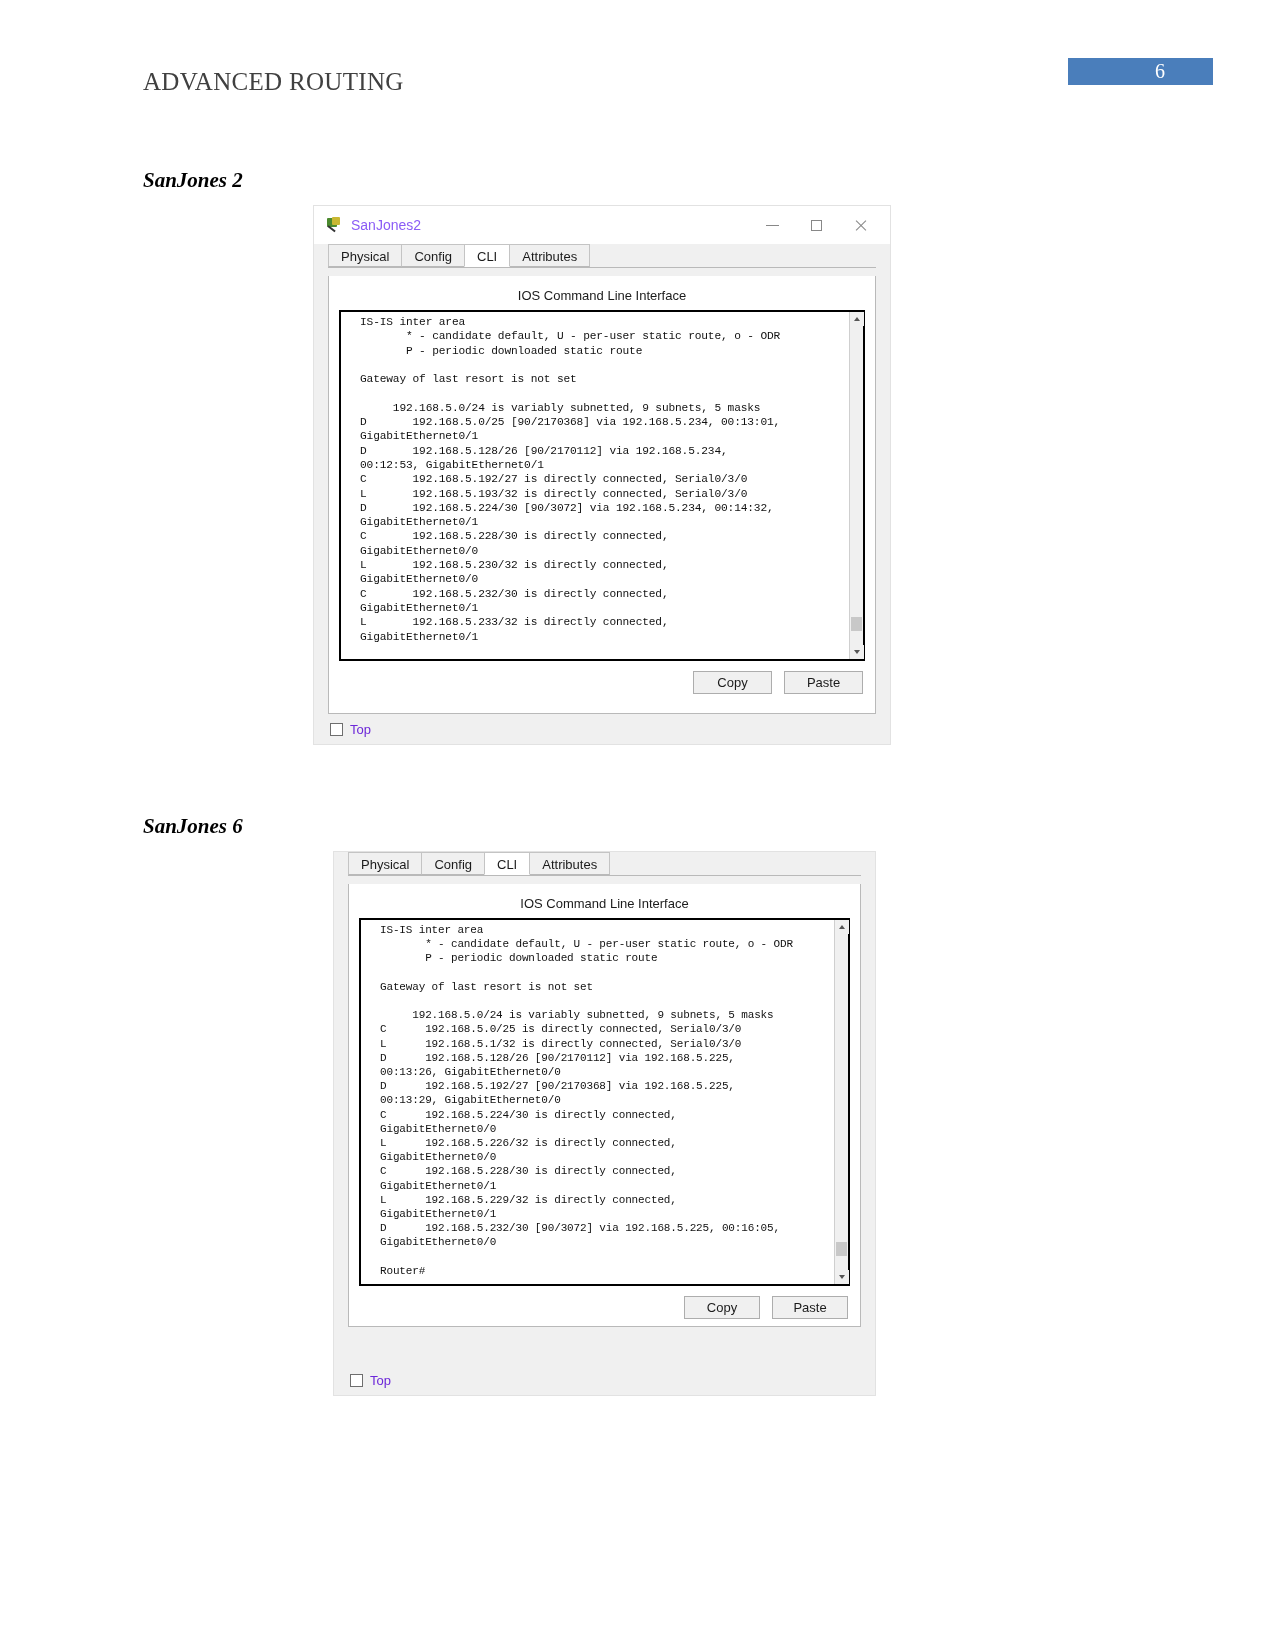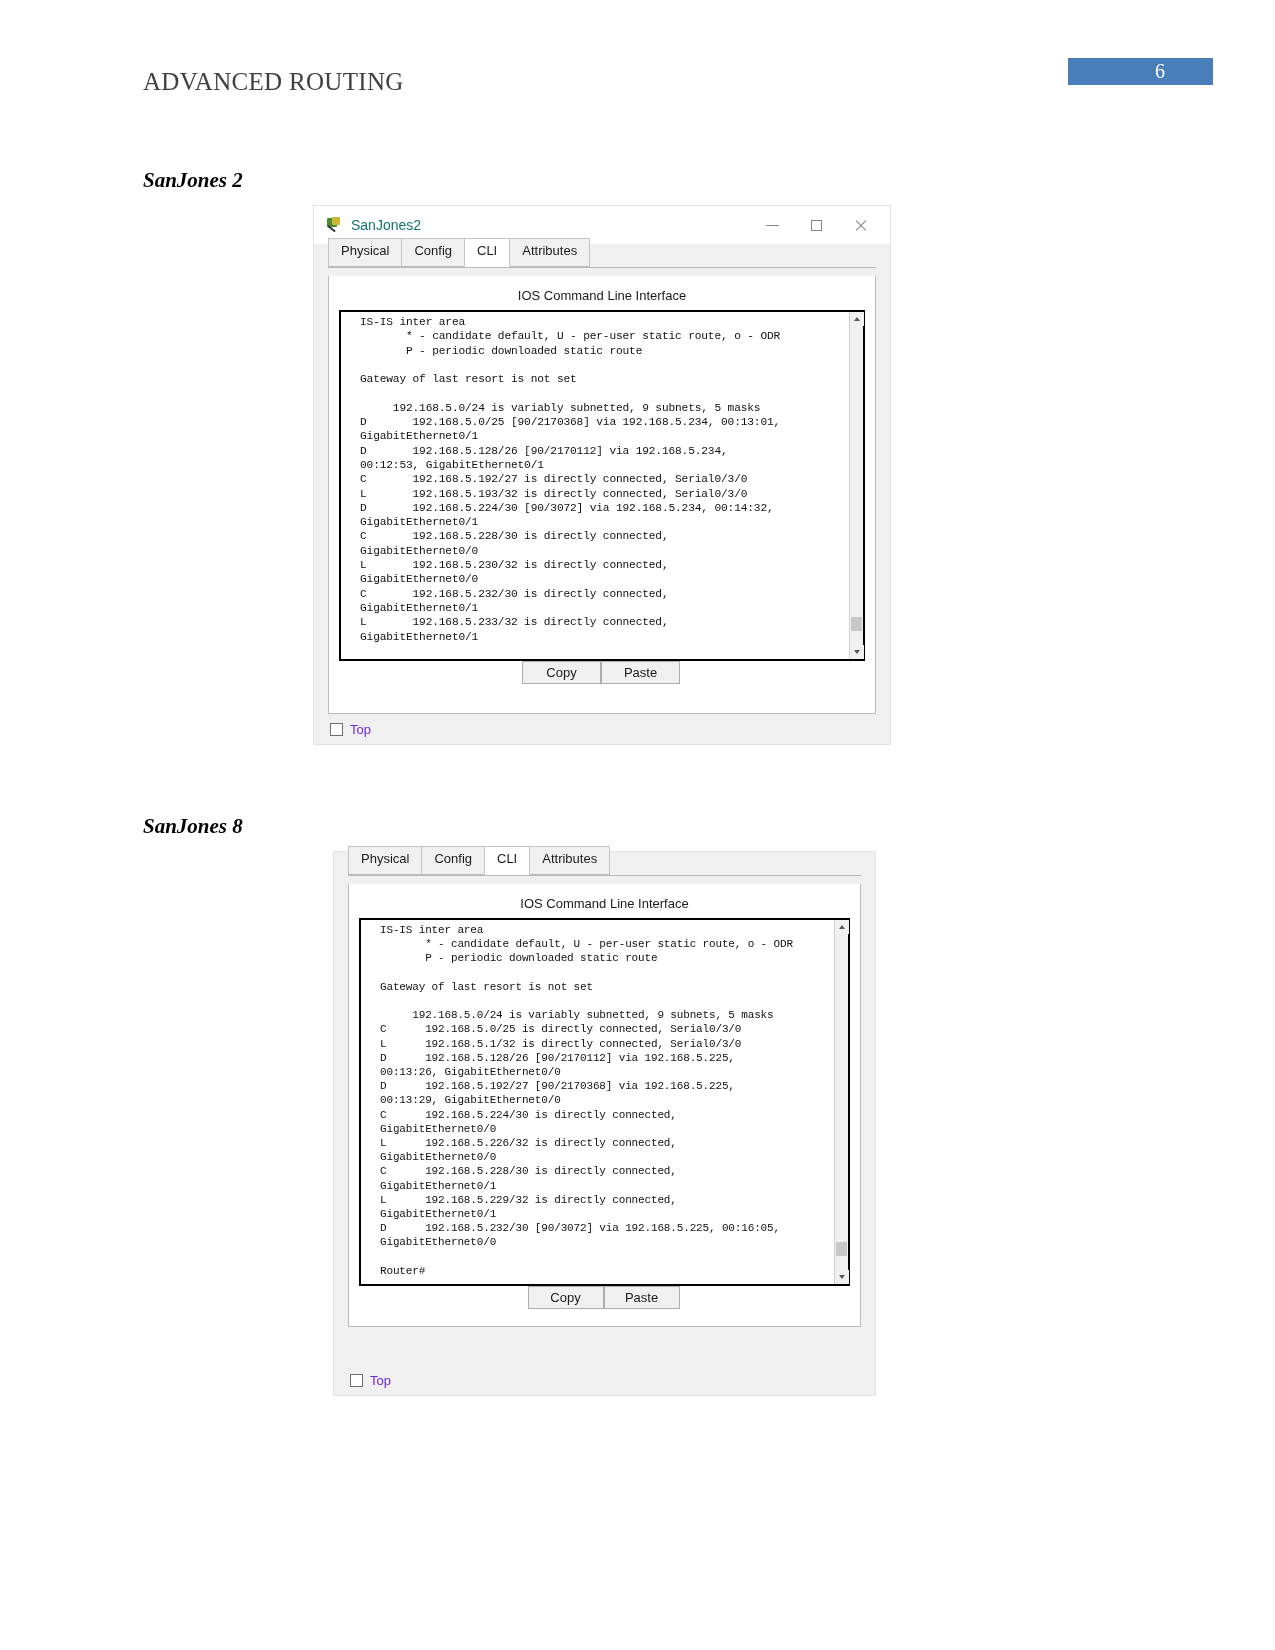--- a/index.html
+++ b/index.html
@@ -70,21 +70,21 @@
     position: relative;
     flex: 0 0 auto;
     margin-right: 9px;
   }
   .app-icon .sq1 { position:absolute; left:1px; top:1px; width:10px; height:9px; background:#4b8a2e; border-radius:1px; }
   .app-icon .sq2 { position:absolute; left:6px; top:0px; width:8px; height:8px; background:#c9b832; border-radius:1px; }
   .app-icon .stick { position:absolute; left:2px; top:8px; width:9px; height:2px; background:#333; transform: rotate(38deg); transform-origin: left center;}
   .win-title {
     font-family: "Liberation Sans", sans-serif;
     font-size: 14px;
-    color: #0f766e;
+    color: #8b5cf6;
   }
   .win-btns {
     position: absolute;
     right: 8px; top: 0;
     height: 38px;
     display: flex;
     align-items: center;
   }
   .win-btn {
     width: 44px; height: 30px;
@@ -110,21 +110,21 @@
     margin-right: 14px;
     display: flex;
     align-items: flex-end;
     border-bottom: 1px solid #b9b9b9;
   }
   .tab {
     font-family: "Liberation Sans", sans-serif;
     font-size: 13px;
     color: #1b1b1b;
     padding: 3px 12px 3px 12px;
-    height: 29px;
+    height: 23px;
     line-height: 17px;
     background: #f0f0f0;
     border: 1px solid #c4c4c4;
     border-bottom: 1px solid #b9b9b9;
     margin-right: -1px;
   }
   .tab.active {
     background: #ffffff;
     border-bottom: 1px solid #ffffff;
     position: relative;
@@ -188,21 +188,23 @@
   .caret.up { border-bottom:4px solid #555; }
   .caret.down { border-top:4px solid #555; }
   .vscroll .thumb {
     position: absolute; left: 1px; width: 11px; height: 14px;
     background: #c8c8c8;
     bottom: 28px;
   }
 
   .cli-actions {
     display: flex;
-    justify-content: center;
+    justify-content: flex-end;
+    gap: 12px;
+    padding-top: 10px;
     padding-right: 2px;
   }
   .btn {
     font-family: "Liberation Sans", sans-serif;
     font-size: 13px;
     color: #1b1b1b;
     background: #f0f0f0;
     border: 1px solid #adadad;
     width: 79px;
     height: 23px;
@@ -314,21 +316,21 @@
       <div class="btn">Paste</div>
     </div>
   </div>
 
   <div class="bottom-bar">
     <span class="checkbox"></span>
     <span class="checkbox-label">Top</span>
   </div>
 </div>
 
-<div class="section-label" id="label-sanjones3">SanJones 8</div>
+<div class="section-label" id="label-sanjones3">SanJones 6</div>
 
 <div class="pt-window" id="win-sanjones3">
 
 
   <div class="tabstrip">
     <div class="tab">Physical</div>
     <div class="tab">Config</div>
     <div class="tab active">CLI</div>
     <div class="tab">Attributes</div>
   </div>

